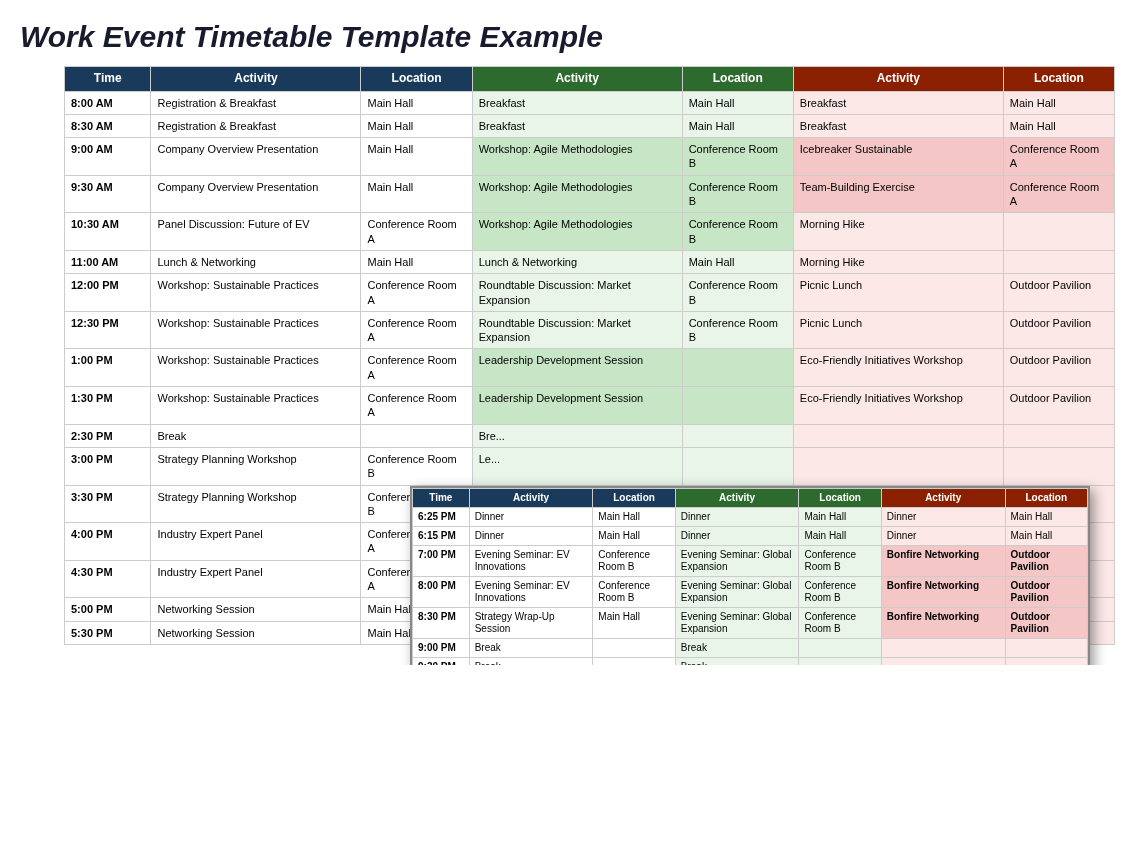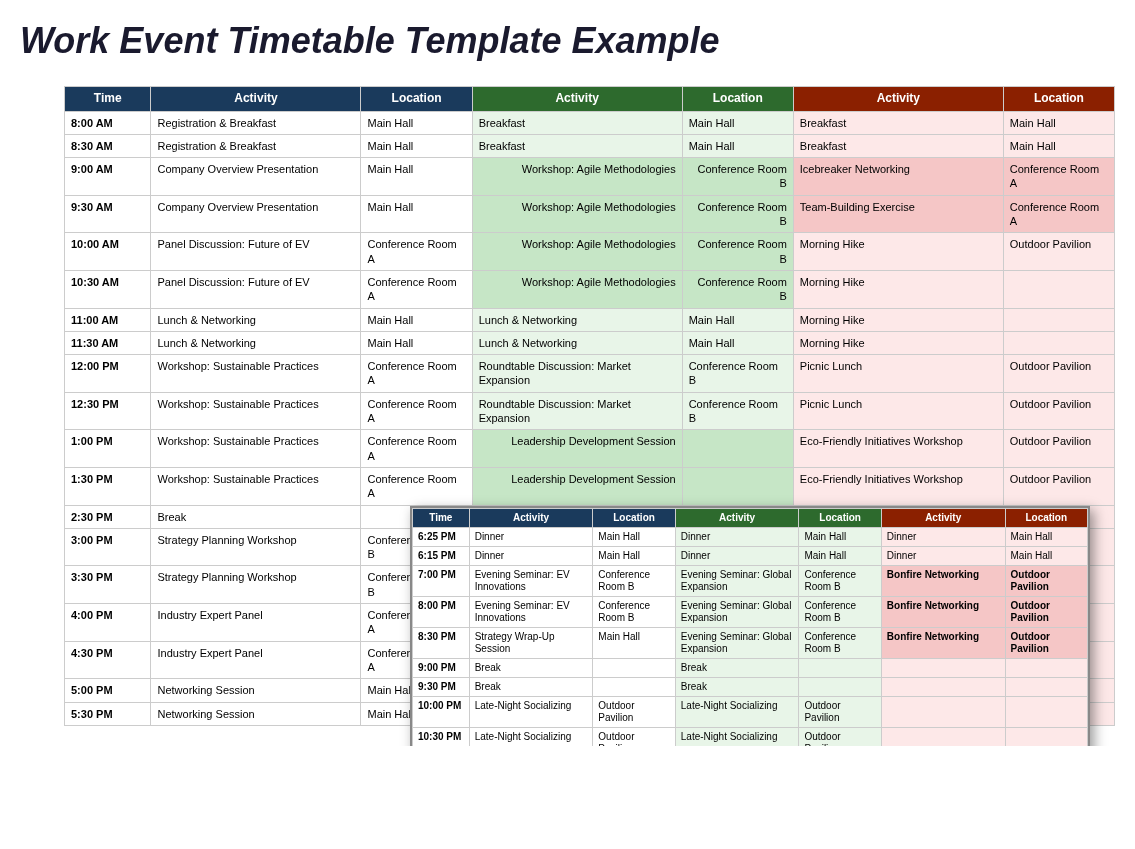--- a/index.html
+++ b/index.html
@@ -3,24 +3,24 @@
   <meta charset="utf-8">
   <style>
     * { box-sizing: border-box; margin: 0; padding: 0; }
     body {
       font-family: Arial, sans-serif;
       background: #fff;
       padding: 20px;
       font-size: 12px;
     }
     h1 {
-      font-size: 36px;
+      font-size: 30px;
       font-weight: 900;
       color: #1a1a2e;
-      margin-bottom: 24px;
+      margin-bottom: 12px;
       font-style: italic;
     }
     .main-table {
       width: 100%;
       border-collapse: collapse;
       table-layout: fixed;
     }
     .main-table th, .main-table td {
       border: 1px solid #ccc;
       padding: 4px 6px;
@@ -42,21 +42,21 @@
     .th-loc3 { background: #8b2000; color: #fff; width: 90px; }
 
     .col-time { width: 70px; font-weight: bold; white-space: nowrap; }
     .col-act1 { width: 170px; }
     .col-loc1 { width: 90px; }
     .col-act2 { width: 170px; background: #e8f5e8; }
     .col-loc2 { width: 90px; background: #e8f5e8; }
     .col-act3 { width: 170px; background: #fde8e8; }
     .col-loc3 { width: 90px; background: #fde8e8; }
 
-    .highlight-green { background: #c6e6c6 !important; text-align: right; }
+    .highlight-green { background: #c6e6c6 !important; }
     .highlight-red { background: #f5c6c6 !important; }
 
     
     .popup-overlay {
       position: absolute;
       top: 420px;
       left: 390px;
       width: 680px;
       background: #fff;
       border: 2px solid #888;
@@ -132,61 +132,43 @@
     <td class="col-loc2">Main Hall</td>
     <td class="col-act3">Breakfast</td>
     <td class="col-loc3">Main Hall</td>
   </tr>
         <tr>
     <td class="col-time">9:00 AM</td>
     <td class="col-act1">Company Overview Presentation</td>
     <td class="col-loc1">Main Hall</td>
     <td class="col-act2 highlight-green">Workshop: Agile Methodologies</td>
     <td class="col-loc2 highlight-green">Conference Room B</td>
-    <td class="col-act3 highlight-red">Icebreaker Networking</td>
+    <td class="col-act3 highlight-red">Icebreaker Sustainable</td>
     <td class="col-loc3 highlight-red">Conference Room A</td>
   </tr>
         <tr>
     <td class="col-time">9:30 AM</td>
     <td class="col-act1">Company Overview Presentation</td>
     <td class="col-loc1">Main Hall</td>
     <td class="col-act2 highlight-green">Workshop: Agile Methodologies</td>
     <td class="col-loc2 highlight-green">Conference Room B</td>
     <td class="col-act3 highlight-red">Team-Building Exercise</td>
     <td class="col-loc3 highlight-red">Conference Room A</td>
   </tr>
         <tr>
-    <td class="col-time">10:00 AM</td>
+    <td class="col-time">10:30 AM</td>
     <td class="col-act1">Panel Discussion: Future of EV</td>
     <td class="col-loc1">Conference Room A</td>
     <td class="col-act2 highlight-green">Workshop: Agile Methodologies</td>
     <td class="col-loc2 highlight-green">Conference Room B</td>
     <td class="col-act3">Morning Hike</td>
-    <td class="col-loc3">Outdoor Pavilion</td>
-  </tr>
-        <tr>
-    <td class="col-time">10:30 AM</td>
-    <td class="col-act1">Panel Discussion: Future of EV</td>
-    <td class="col-loc1">Conference Room A</td>
-    <td class="col-act2 highlight-green">Workshop: Agile Methodologies</td>
-    <td class="col-loc2 highlight-green">Conference Room B</td>
-    <td class="col-act3">Morning Hike</td>
     <td class="col-loc3"></td>
   </tr>
         <tr>
     <td class="col-time">11:00 AM</td>
-    <td class="col-act1">Lunch &amp; Networking</td>
-    <td class="col-loc1">Main Hall</td>
-    <td class="col-act2">Lunch &amp; Networking</td>
-    <td class="col-loc2">Main Hall</td>
-    <td class="col-act3">Morning Hike</td>
-    <td class="col-loc3"></td>
-  </tr>
-        <tr>
-    <td class="col-time">11:30 AM</td>
     <td class="col-act1">Lunch &amp; Networking</td>
     <td class="col-loc1">Main Hall</td>
     <td class="col-act2">Lunch &amp; Networking</td>
     <td class="col-loc2">Main Hall</td>
     <td class="col-act3">Morning Hike</td>
     <td class="col-loc3"></td>
   </tr>
         <tr>
     <td class="col-time">12:00 PM</td>
     <td class="col-act1">Workshop: Sustainable Practices</td>

